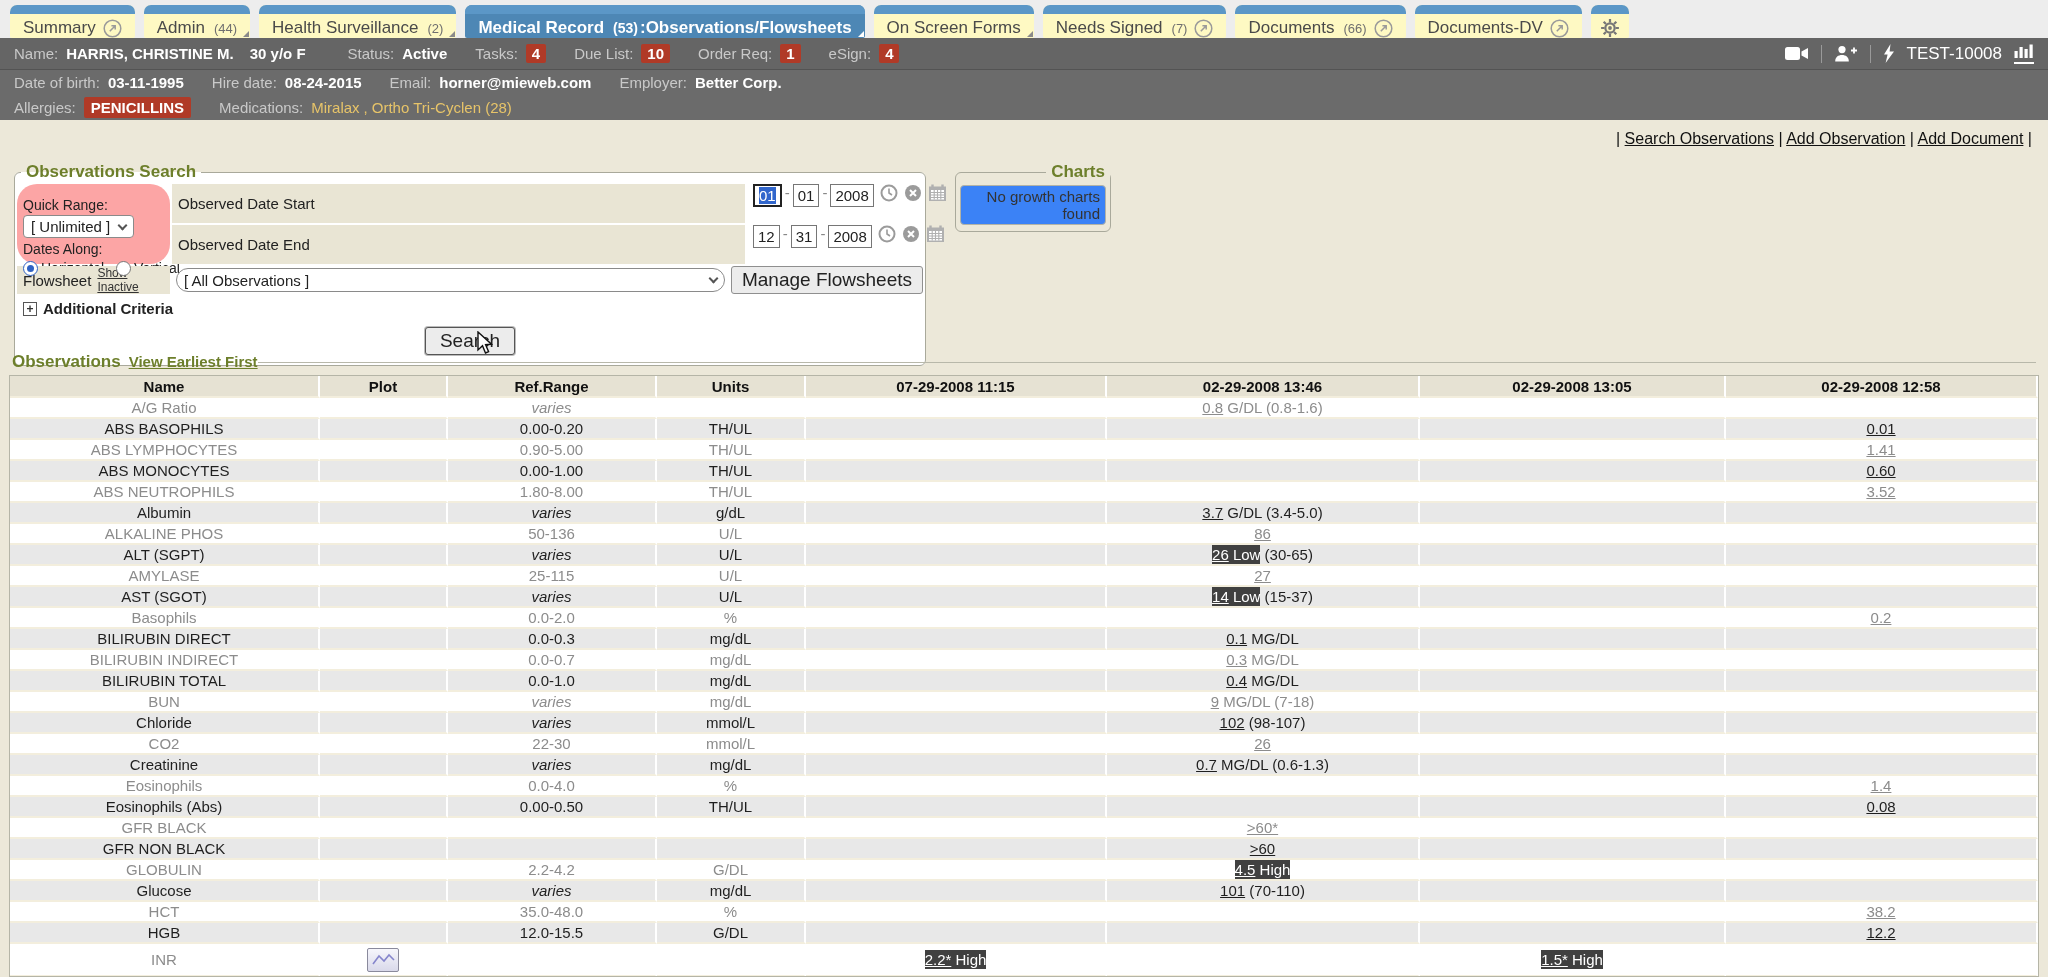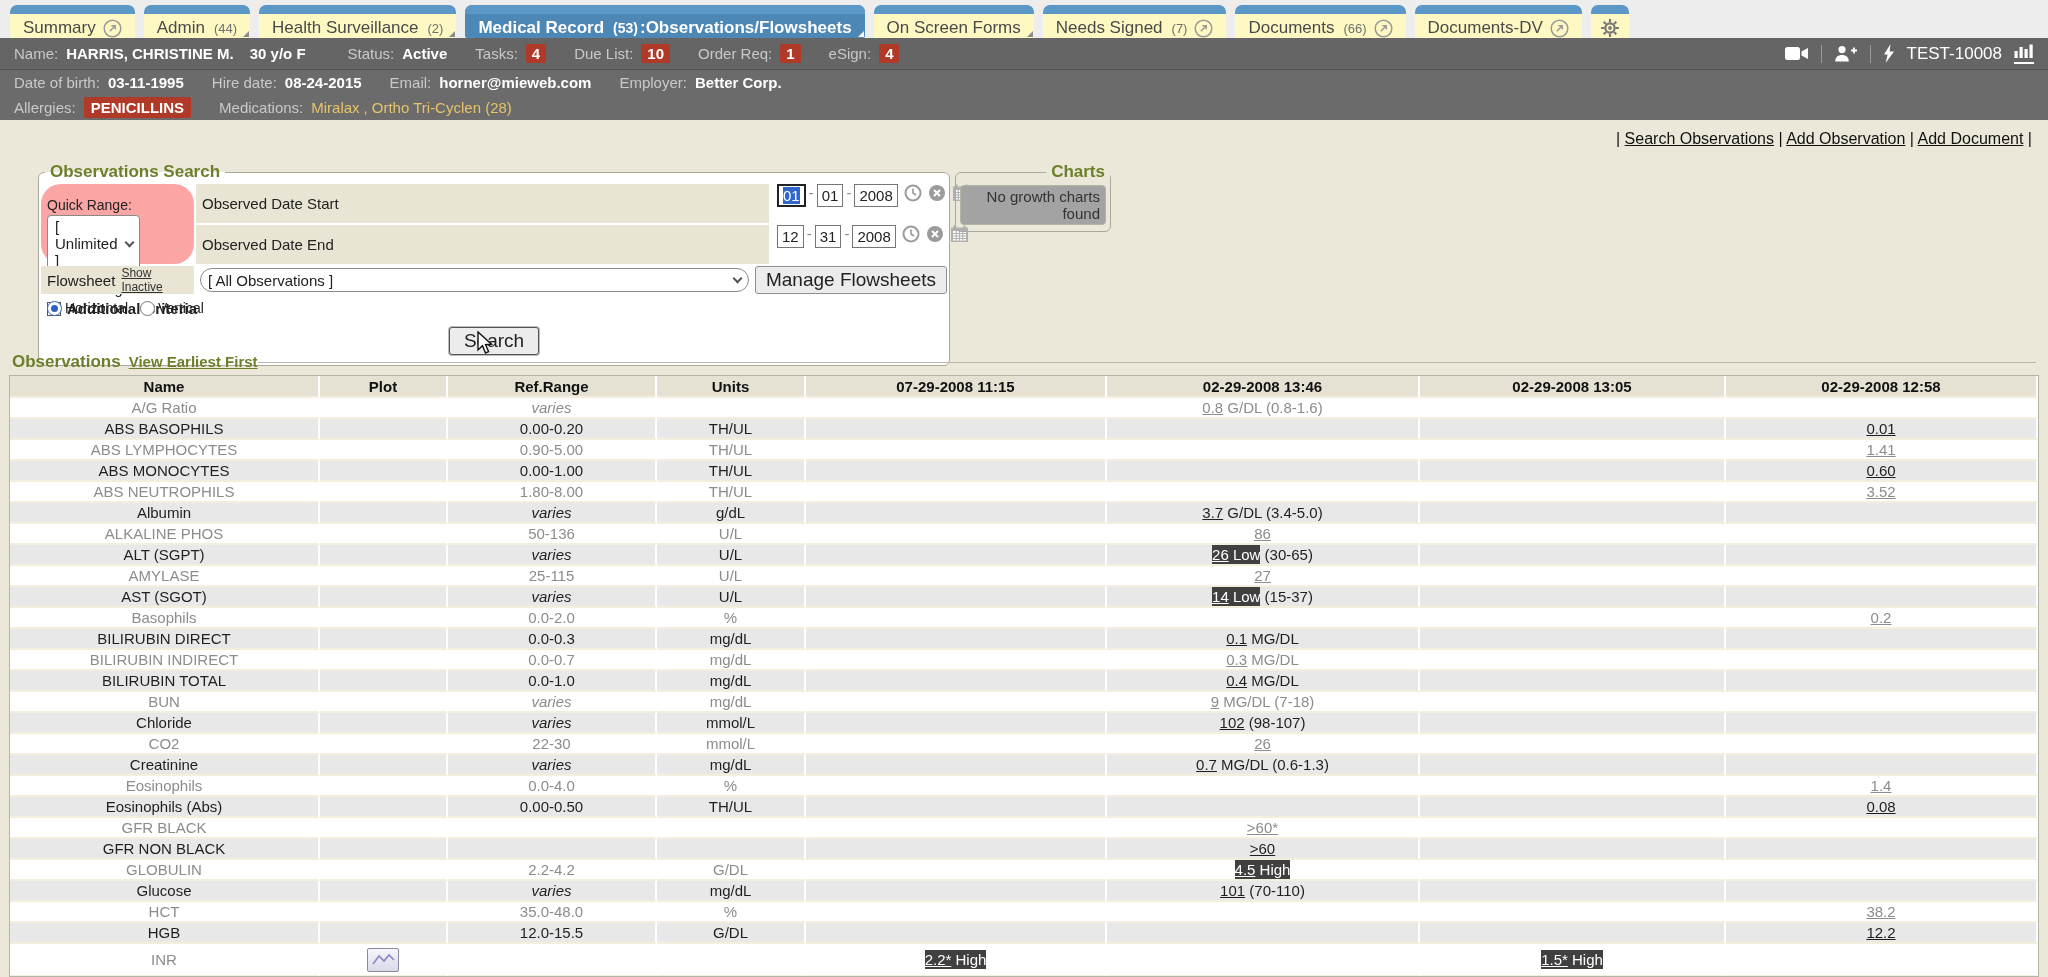--- a/index.html
+++ b/index.html
@@ -38,23 +38,23 @@
   .p-icons { margin-left:auto; display:flex; align-items:center; gap:12px; }
   .vdiv { width:1px; height:18px; background:#9a9a9a; }
   .pid { font-size:17px; }
   .chart-ic { border-bottom:2px solid #fff; padding-bottom:1px; }
   
   .top-links { position:absolute; top:130px; right:16px; font-size:16px; color:#111;text-align:center; }
   .top-links a { color:#111; }
   
   fieldset { border:1px solid #a9a99b; border-radius:6px; background:#fff; }
   legend { color:#6d7f2b; font-weight:bold; font-size:17px; padding:0 5px; margin-left:4px; }
-  .search-fs { position:absolute; left:38px; top:162px; width:912px; padding:2px; }
+  .search-fs { position:absolute; left:14px; top:162px; width:912px; padding:2px; }
   .charts-fs { position:absolute; left:955px; top:162px; width:156px; padding:3px 4px 6px; background:transparent;text-align:right; }
-  .charts-box { background:#a3a3a3; border:1px solid #b3b3a6; border-radius:4px; padding:2px 5px; font-size:15px; color:#333; }
+  .charts-box { background:#3b82f6; border:1px solid #b3b3a6; border-radius:4px; padding:2px 5px; font-size:15px; color:#333; }
   
   .sp-top { display:grid; grid-template-columns:153px 1fr 176px; grid-auto-rows:39px; gap:2px; background:#fff; }
   .sp-lbl { background:#e9e5d4; display:flex; align-items:center; padding-left:6px; color:#222; }
   .sp-inputs { display:flex; align-items:flex-start; gap:4px; padding-left:6px; }
   .sp-side { grid-row:1/3; background:#fca5a5; padding:13px 6px; font-size:14px; color:#222;border-radius:20px; }
   .dinput { border:1px solid #767676; background:#fff; height:23px; display:inline-flex; align-items:center;
             padding:0 4px; font-size:15px; color:#222; }
   .dinput.focus { border:2px solid #222; }
   .dinput.focus .sel { background:#3166cc; color:#fff; }
   .w2 { width:34px; } .w4 { width:56px; }
@@ -281,21 +281,21 @@
           <svg width="19" height="18" viewBox="0 0 19 18">
             <rect x="1" y="2.5" width="17" height="14.5" fill="#b0b0b0"></rect>
             <rect x="3" y="6" width="13" height="9.5" fill="#fff"></rect>
             <path d="M4.5 0.5v3.5M14.5 0.5v3.5" stroke="#b0b0b0" stroke-width="2.4"></path>
             <path d="M3 8.5h13M3 11h13M3 13.5h13M6.2 6v9.5M9.5 6v9.5M12.8 6v9.5" stroke="#b0b0b0" stroke-width="1.1"></path>
           </svg>
         </span>
     </div>
     <div class="sp-side">
       <div>Quick Range:</div>
-      <div class="fake-select" style="width:93px;margin:2px 0 9px">
+      <div class="fake-select" style="width:111px;margin:2px 0 3px">
         <span>[ Unlimited ]</span>
           <span class="chev"></span>
       </div>
       <div>Dates Along:</div>
       <div style="margin-top:3px; white-space:nowrap">
         <span class="radio checked"></span><span>Horizontal</span>
         <span class="radio" style="margin-left:8px"></span><span>Vertical</span>
       </div>
     </div>
     <div class="sp-lbl">Observed Date End</div>

